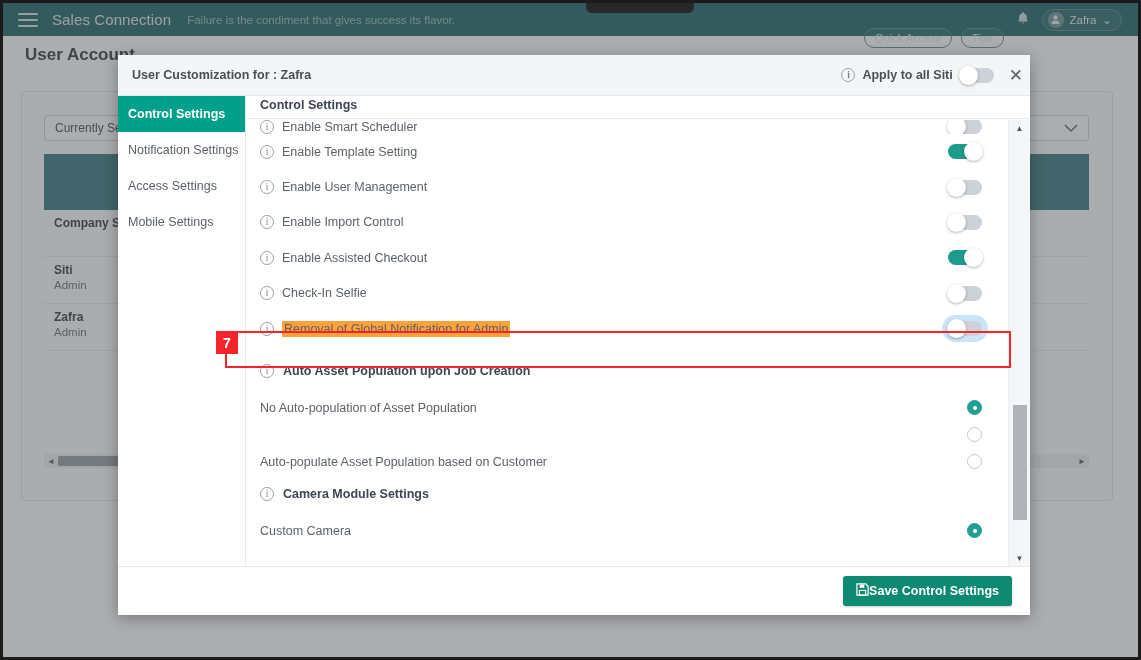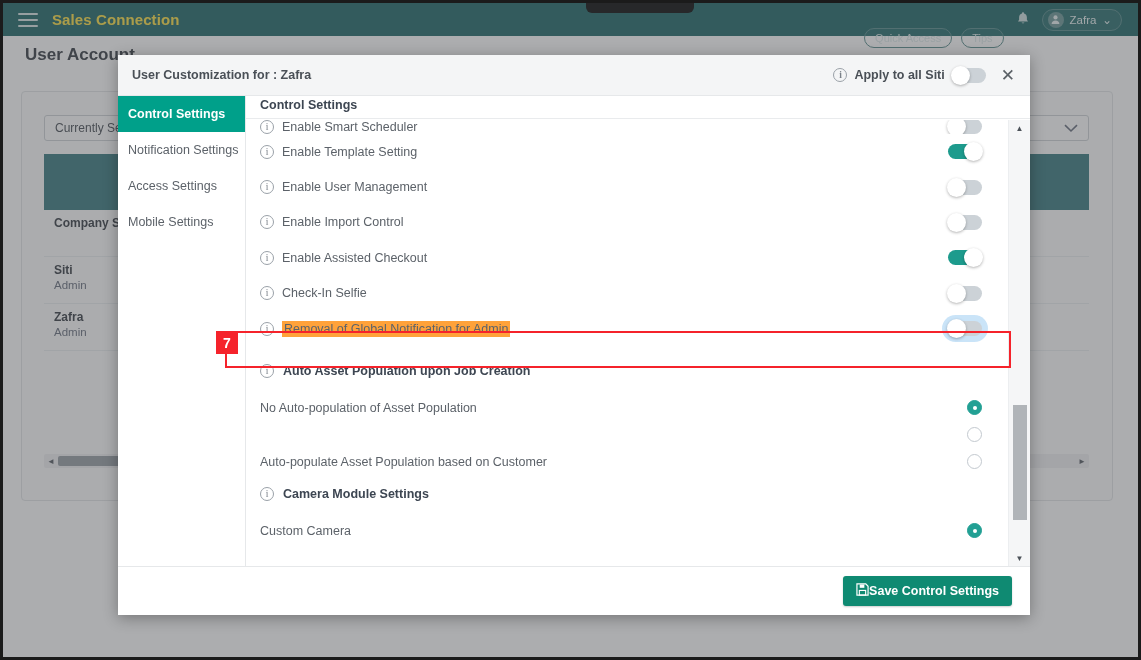--- a/index.html
+++ b/index.html
@@ -28,21 +28,21 @@
     display: flex; align-items: center;
     padding: 0 10px;
     color: #e7efef;
   }
   .topbar .hamburger {
     width: 20px; height: 14px;
     display: flex; flex-direction: column; justify-content: space-between;
     margin-right: 14px; margin-left: 5px;
   }
   .topbar .hamburger span { display: block; height: 2px; background: #d9e6e6; border-radius: 1px; }
-  .brand { font-size: 15px; font-weight: bold; color: #fde047; letter-spacing: .1px; }
+  .brand { font-size: 15px; font-weight: normal; color: #e5e5e5; letter-spacing: .1px; }
   .tagline { font-size: 11.5px; color: #9dbcbc; margin-left: 16px; }
   .topbar-right { margin-left: auto; display: flex; align-items: center; gap: 9px; padding-right: 6px; }
   .pill {
     border: 1px solid #5c8f8f; border-radius: 11px;
     padding: 3px 10px; font-size: 11px; color: #dce9e9; background: rgba(255,255,255,.04);
     white-space: nowrap;
     margin-top: 36px;
   }
   .bell { font-size: 15px; color: #cfe0e0; padding: 0 3px; }
   .userchip {
@@ -105,21 +105,21 @@
   }
 
   
   #modal {
     position: absolute; left: 115px; top: 52px; width: 912px; height: 560px;
     background: #ffffff;
     box-shadow: 0 3px 14px rgba(0,0,0,.32);
   }
   .modal-head {
     height: 41px; background: #f4f5f6; border-bottom: 1px solid #e6e8ea;
-    display: flex; align-items: center; padding: 0 12px 0 14px;
+    display: flex; align-items: center; padding: 0 4px 0 14px;
   }
   .modal-title { font-size: 12.5px; font-weight: bold; color: #4a5057; }
   .modal-head-right { margin-left: auto; display: flex; align-items: center; gap: 12px; }
   .apply-wrap { display: flex; align-items: center; gap: 7px; font-size: 12.5px; font-weight: bold; color: #4a5057; }
   .close-x { font-size: 17px; color: #5b6167; line-height: 1; padding: 0 3px; font-weight: 300; }
 
   .info-i {
     display: inline-flex; align-items: center; justify-content: center;
     width: 14px; height: 14px; border: 1px solid #9aa1a8; border-radius: 50%;
     font-size: 9.5px; color: #7a8189; font-family: "Liberation Serif", serif;
@@ -219,20 +219,21 @@
 
   <div id="page">
 
     <div class="topbar">
       <div class="hamburger">
         <span></span>
           <span></span>
           <span></span>
       </div>
       <div class="brand">Sales Connection</div>
+      <div class="tagline">Failure is the condiment that gives success its flavor.</div>
       <div class="topbar-right">
         <div class="pill">Quick Access</div>
         <div class="pill">Tips</div>
         <div class="bell">
           <svg width="14" height="15" viewBox="0 0 14 15" aria-hidden="true">
             <path d="M7 1.2c-.6 0-1 .4-1 1v.4C4.3 3 3.1 4.5 3.1 6.4v2.4L2 10.6h10L10.9 8.8V6.4C10.9 4.5 9.7 3 8 2.6v-.4c0-.6-.4-1-1-1z" fill="#cfe0e0"></path>
             <path d="M5.6 11.4a1.5 1.5 0 0 0 2.8 0z" fill="#cfe0e0"></path>
           </svg>
         </div>
         <div class="userchip">

